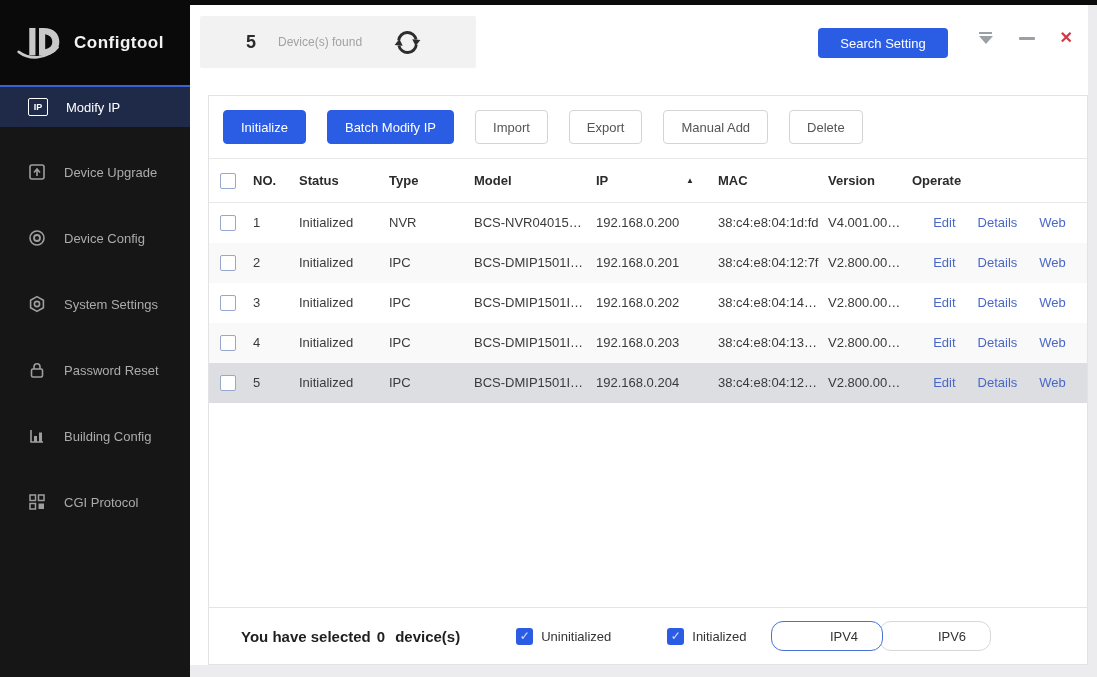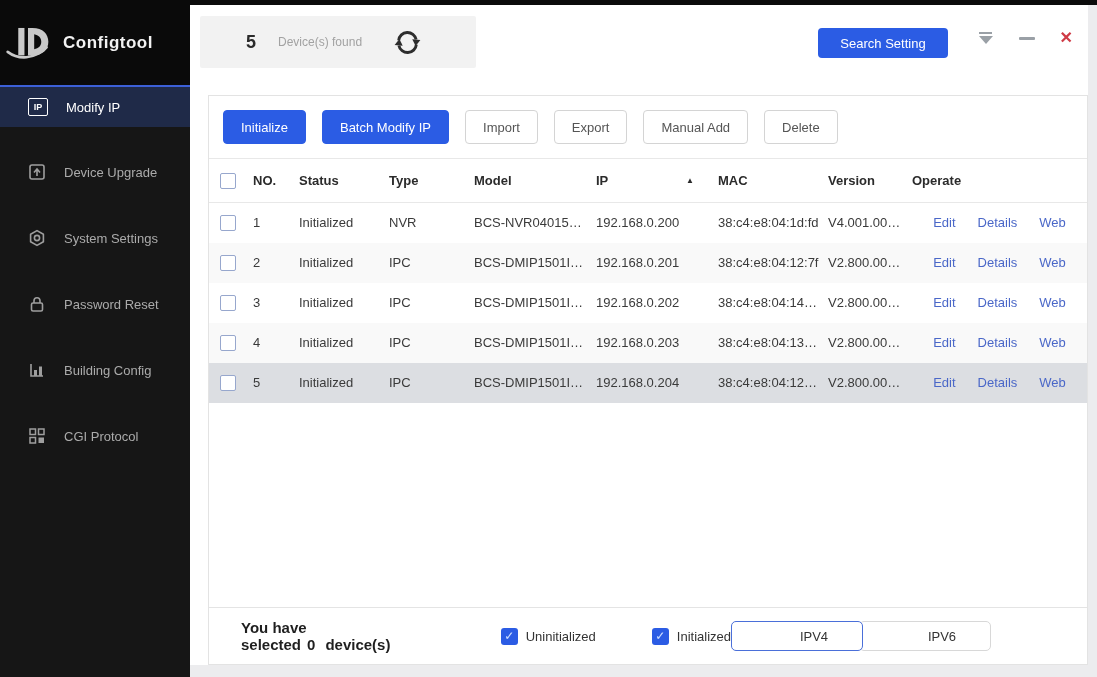--- a/index.html
+++ b/index.html
@@ -1,21 +1,21 @@
 <!DOCTYPE html>
 <html><head>
 <meta charset="utf-8">
 <style>
   * { margin:0; padding:0; box-sizing:border-box; }
   body { font-family:"Liberation Sans", sans-serif; background:#dadada; }
   .app { position:relative; width:1097px; height:677px; background:#ececee; overflow:hidden; }
 
   
   .sidebar { position:absolute; left:0; top:0; width:190px; height:677px; background:#161616; z-index:5; }
-  .logo-area { height:85px; background:#0a0a0a; display:flex; align-items:center; padding-left:5px; gap:12px; }
+  .logo-area { height:85px; background:#0a0a0a; display:flex; align-items:center; padding-left:16px; gap:12px; }
   .brand { color:#f2f2f2; font-size:17px; font-weight:bold; letter-spacing:.5px; }
   .menu { margin-top:0; }
   .menu-item { height:42px; margin-bottom:24px; display:flex; align-items:center; padding-left:28px; gap:18px; color:#ababab; font-size:13px; cursor:pointer; }
   .menu-item.active { background:#1f2a48; border-top:2px solid #3c60d8; color:#ffffff; }
   .menu-item svg { flex:0 0 18px; }
   .ip-badge { width:20px; height:18px; border:1.6px solid #fff; border-radius:2px; color:#fff; font-size:9px; font-weight:bold; display:flex; align-items:center; justify-content:center; }
 
   
   .main { position:absolute; left:190px; top:0; right:0; bottom:0; background:#ffffff; }
   .top-strip { position:absolute; top:0; left:0; right:0; height:5px; background:#0b0b0b; }
@@ -32,21 +32,21 @@
   .win-controls { position:absolute; top:30px; right:24px; display:flex; align-items:center; gap:25px; }
   .filter-icon { cursor:pointer; width:16px; display:flex; flex-direction:column; align-items:center; }
   .filter-icon .bar { width:13px; height:2.5px; background:#9aa0a6; margin-bottom:2px; }
   .filter-icon .tri { width:0; height:0; border-left:7px solid transparent; border-right:7px solid transparent; border-top:8px solid #9aa0a6; }
   .min-icon { width:16px; height:3px; background:#9aa0a6; border-radius:1px; cursor:pointer; }
   .close-icon { color:#cf3b46; font-size:16px; font-weight:bold; cursor:pointer; line-height:1; }
 
   
   .card { position:absolute; left:18px; top:95px; width:880px; height:570px; background:#fff; border:1px solid #e3e3e3; display:flex; flex-direction:column; }
 
-  .toolbar { height:62px; flex:0 0 62px; display:flex; align-items:center; padding:0 14px; gap:16px; }
+  .toolbar { height:62px; flex:0 0 62px; display:flex; align-items:center; padding:0 14px; gap:21px; }
   .btn { height:34px; border-radius:4px; font-size:13px; padding:0 17px; cursor:pointer; font-family:inherit; }
   .btn.primary { background:#2b5ce4; border:1px solid #2b5ce4; color:#fff; }
   .btn.secondary { background:#fff; border:1px solid #d4d4d4; color:#555; }
   .toolbar .spacer { flex:1; }
   .search-wrap { display:flex; align-items:center; }
   .search-input { width:178px; height:30px; border:1px solid #cfcfcf; border-radius:3px; padding:0 10px; font-size:13px; color:#333; font-family:inherit; outline:none; }
   .search-input::placeholder { color:#9b9b9b; }
   .magnifier { margin-left:7px; cursor:pointer; display:flex; }
 
   table.devices { border-collapse:collapse; width:100%; table-layout:fixed; font-size:13px; }
@@ -64,21 +64,21 @@
 
   .body-filler { flex:1; background:#fff; }
 
   .card-footer { flex:0 0 57px; border-top:1px solid #e4e4e4; display:flex; align-items:center; padding-left:32px; }
   .sel-text { font-size:15px; font-weight:bold; color:#1f1f1f; }
   .sel-count { margin:0 10px 0 6px; }
   .filter-check { display:flex; align-items:center; margin-left:56px; }
   .cb-checked { width:17px; height:17px; background:#2b5ce4; border-radius:3px; display:flex; align-items:center; justify-content:center; color:#cfe0ff; font-size:12px; cursor:pointer; }
   .filter-check label { margin-left:8px; font-size:13px; color:#333; cursor:pointer; }
   .ip-toggle { margin-left:auto; margin-right:96px; display:flex; }
-  .ip-btn { width:132px; height:30px; background:#fff; border-radius:5px; font-size:13px; color:#333; cursor:pointer; font-family:inherit;padding-left:34px; }
+  .ip-btn { width:112px; height:30px; background:#fff; border-radius:12px; font-size:13px; color:#333; cursor:pointer; font-family:inherit;padding-left:34px; }
   .ip-btn.active { border:1px solid #4a6fd9; position:relative; z-index:1; }
   .ip-btn.inactive { border:1px solid #d8d8d8; margin-left:-4px; }
 </style>
 </head>
 <body>
 
 <div class="app">
 
   <div class="sidebar">
     <div class="logo-area">
@@ -93,20 +93,27 @@
       <div class="menu-item active">
         <span class="ip-badge">IP</span>
         <span>Modify IP</span>
       </div>
       <div class="menu-item">
         <svg width="18" height="18" viewBox="0 0 18 18">
           <rect x="2" y="2" width="14" height="14" rx="2" fill="none" stroke="#9e9e9e" stroke-width="1.6"></rect>
           <path d="M9 13 V7 M6 9.5 L9 6 L12 9.5" fill="none" stroke="#9e9e9e" stroke-width="1.6"></path>
         </svg>
         <span>Device Upgrade</span>
+      </div>
+      <div class="menu-item">
+        <svg width="18" height="18" viewBox="0 0 18 18">
+          <circle cx="9" cy="9" r="7" fill="none" stroke="#9e9e9e" stroke-width="1.6"></circle>
+          <circle cx="9" cy="9" r="3" fill="none" stroke="#9e9e9e" stroke-width="1.8"></circle>
+        </svg>
+        <span>Device Config</span>
       </div>
       <div class="menu-item">
         <svg width="18" height="18" viewBox="0 0 18 18">
           <path d="M9 1.6 L15.4 5.3 V12.7 L9 16.4 L2.6 12.7 V5.3 Z" fill="none" stroke="#9e9e9e" stroke-width="1.6" stroke-linejoin="round"></path>
           <circle cx="9" cy="9" r="2.6" fill="none" stroke="#9e9e9e" stroke-width="1.6"></circle>
         </svg>
         <span>System Settings</span>
       </div>
       <div class="menu-item">
         <svg width="18" height="18" viewBox="0 0 18 18">

